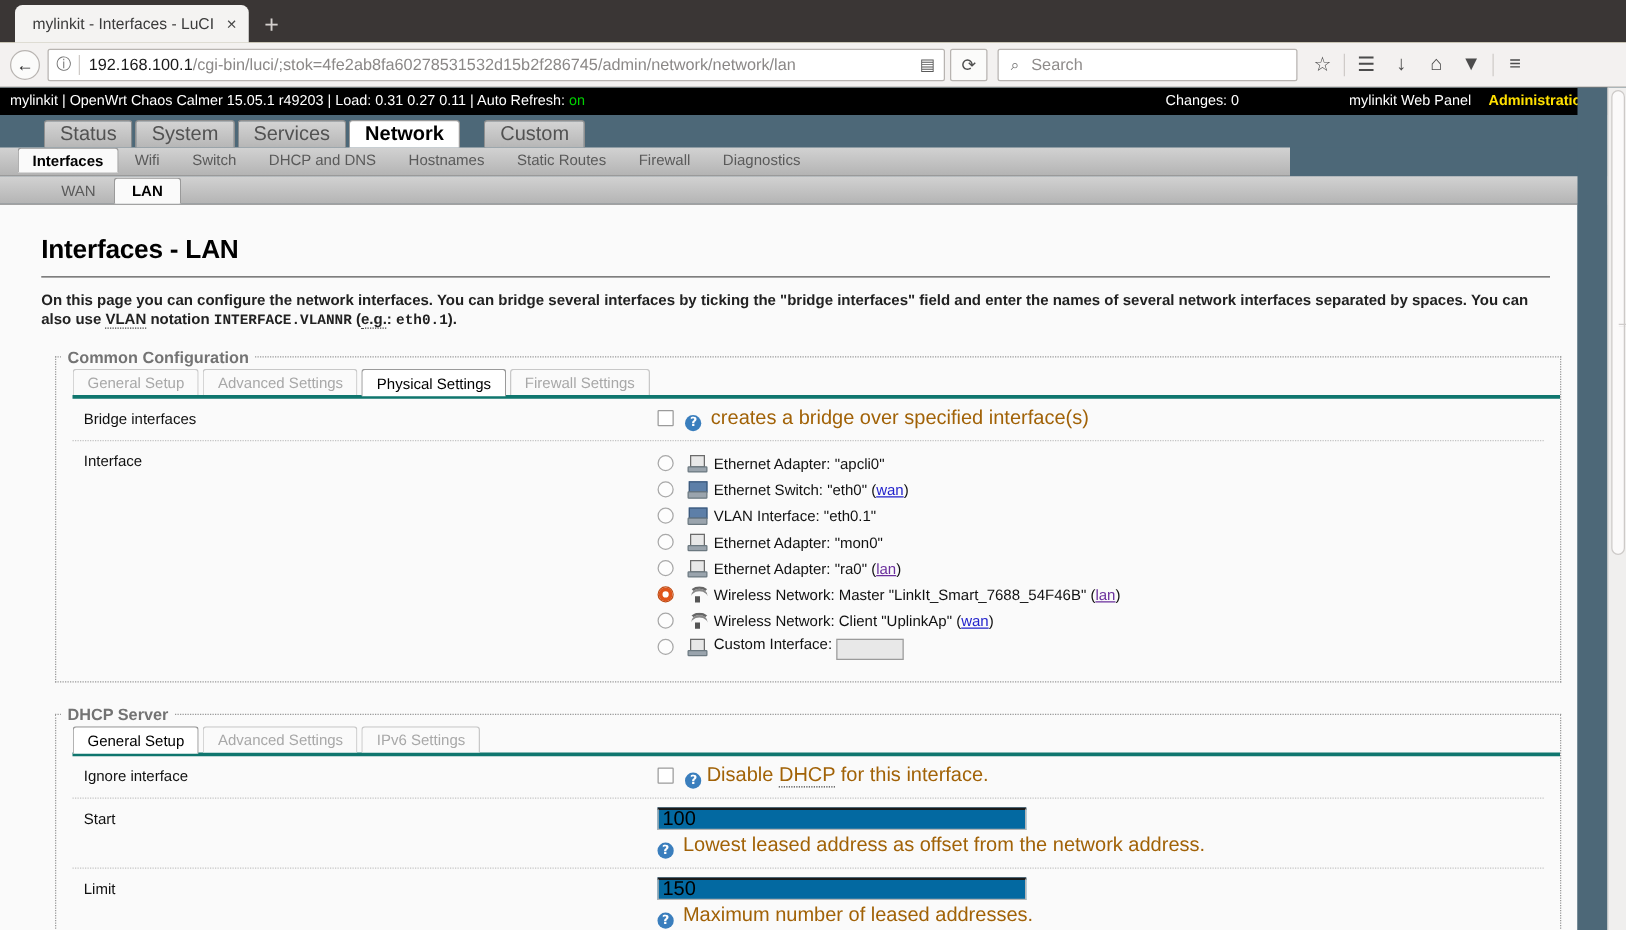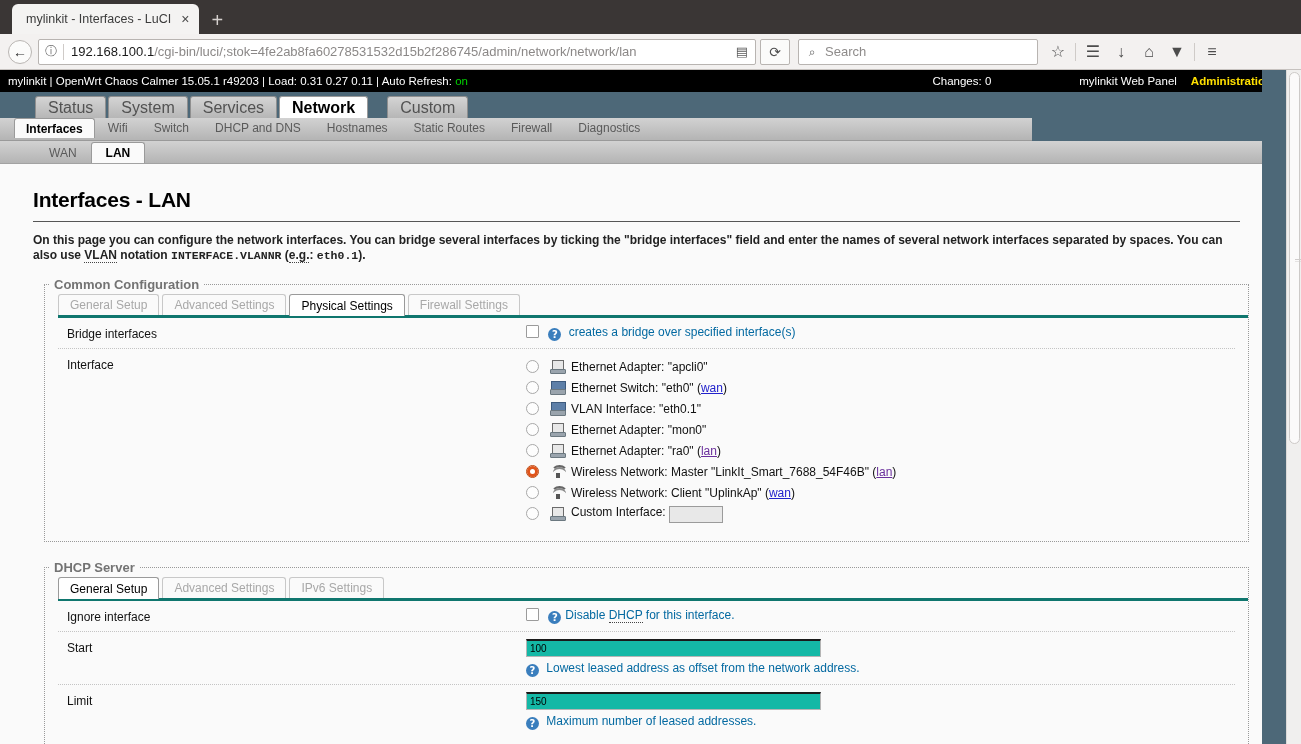--- a/index.html
+++ b/index.html
@@ -200,21 +200,21 @@
     padding-top: 2px; flex: 0 0 468px;
   }
   .cbi-value { flex: 1; font-size: 12px; color: #111; }
 
   .help-icon {
     display: inline-block; width: 13px; height: 13px; border-radius: 50%;
     background: #3a7ebd; color: #fff; font-size: 10px; font-weight: bold;
     text-align: center; line-height: 13px; vertical-align: -2px;
     margin-right: 4px; font-family: "DejaVu Sans", sans-serif;
   }
-  .hint { font-size: 12px; color: #0369a1; }
+  .hint { font-size: 16px; color: #a16207; }
 
   input[type="checkbox"].cb {
     width: 13px; height: 13px; margin: 0 6px 0 0; vertical-align: -2px;
     -webkit-appearance: none; appearance: none;
     border: 1px solid #9b9b9b; background: #fff; border-radius: 1px;
   }
   input[type="radio"].rb {
     width: 13px; height: 13px; margin: 0; vertical-align: -2px;
     -webkit-appearance: none; appearance: none;
     border: 1px solid #a8a8a8; background: #fdfdfd; border-radius: 50%;
@@ -271,21 +271,21 @@
   a.net-wan { color: #2222cc; text-decoration: underline; }
 
   input.custom-iface {
     width: 54px; height: 17px; margin-left: 3px;
     border: 1px solid #9b9b9b; background: #e8e8e8;
     font-size: 11px; vertical-align: -3px;
   }
 
   input.cbi-input-text {
     width: 295px; height: 18px; padding: 1px 3px;
-    background: #14b8a6; font-size: 10px; color: #000;
+    background: #0369a1; font-size: 16px; color: #000;
     border: 1px solid #b5b5b5; border-top: 2px solid #1a1a1a;
     border-radius: 0; font-family: "Liberation Sans", sans-serif;
   }
 
   
   #slate-gap {
     position: absolute; right: 15px; top: 0; width: 24px; height: 674px;
     background: #4d6878;
   }
   #scrollbar {

